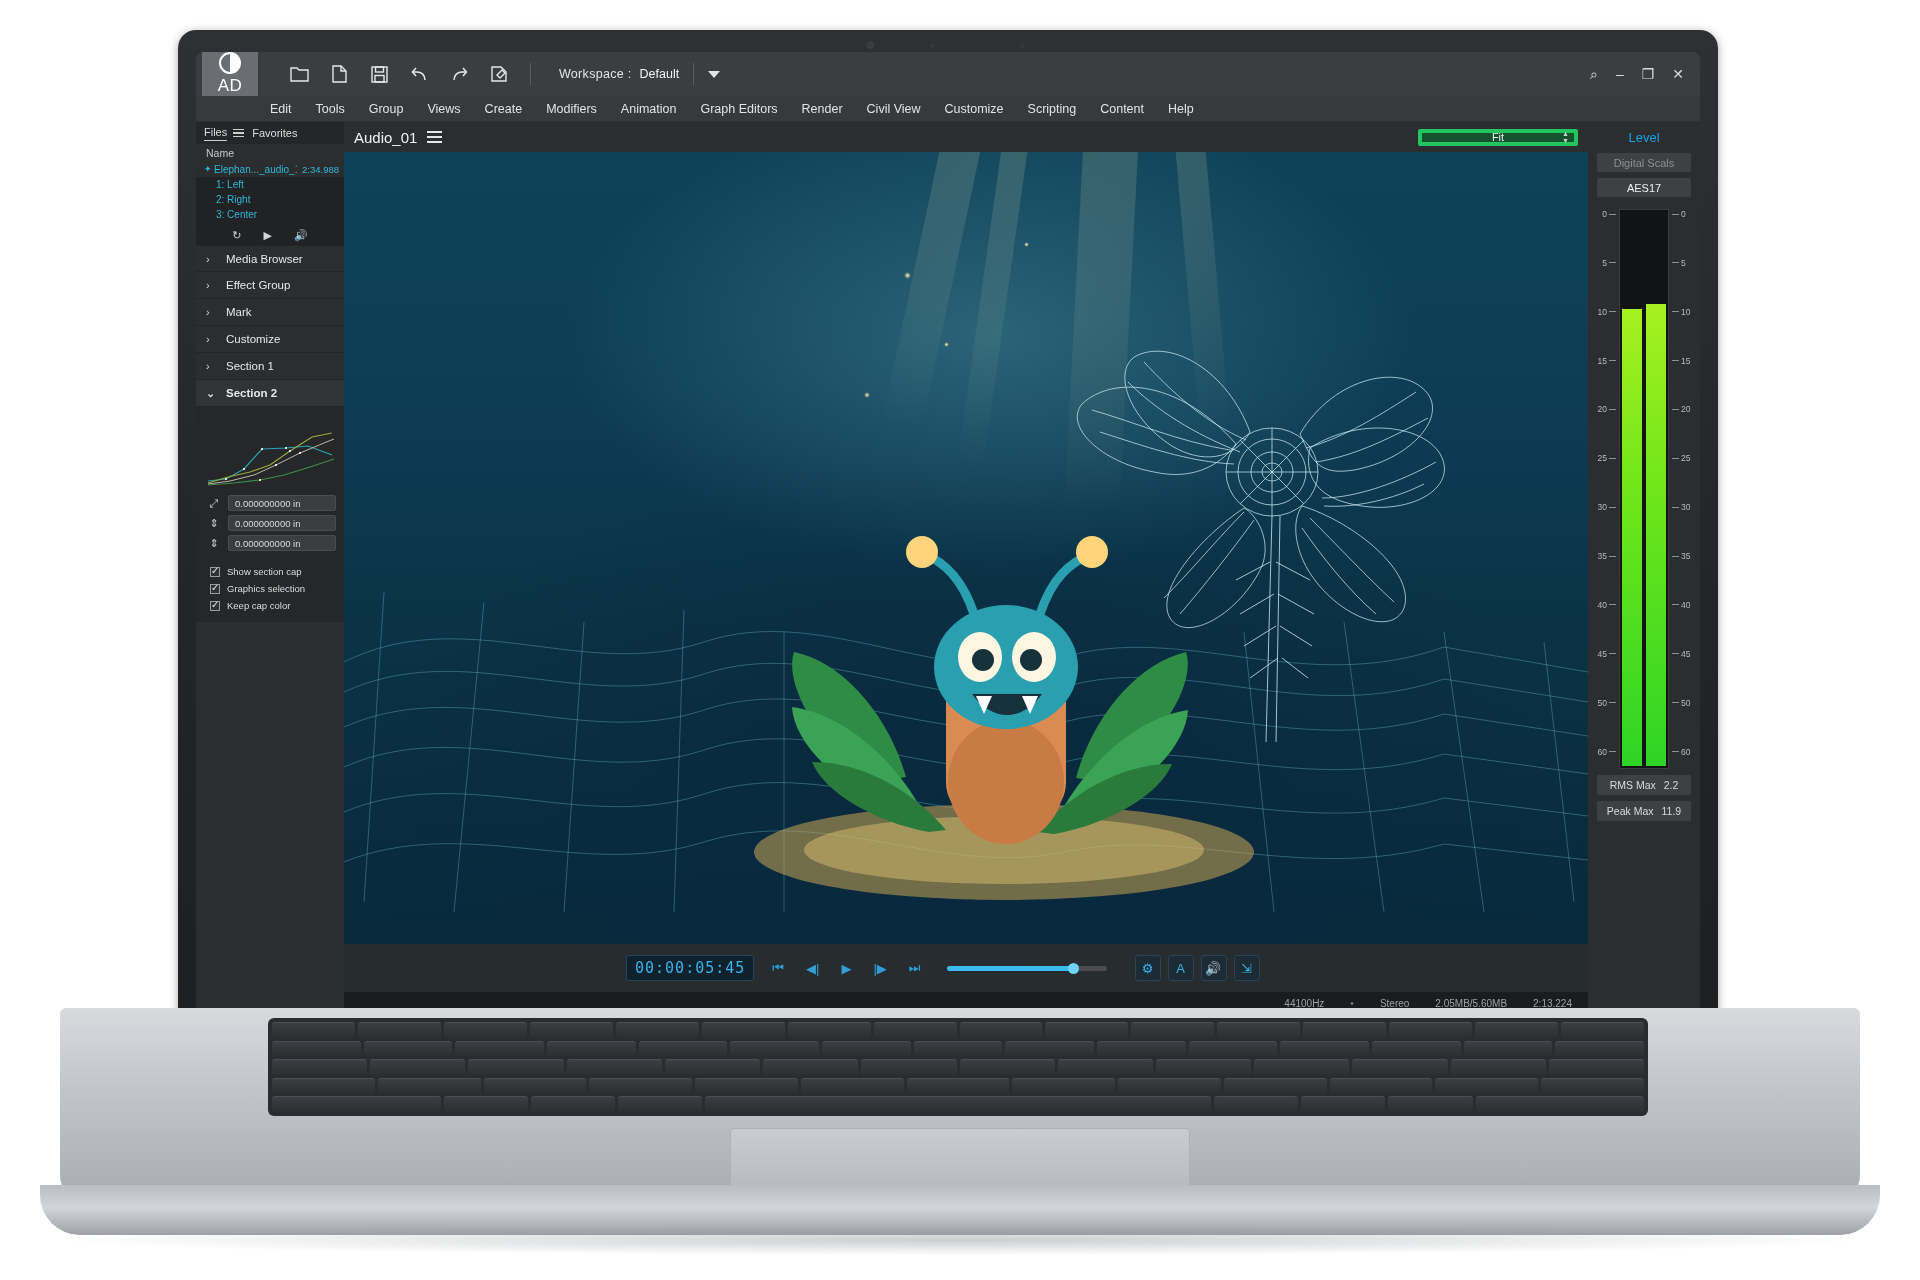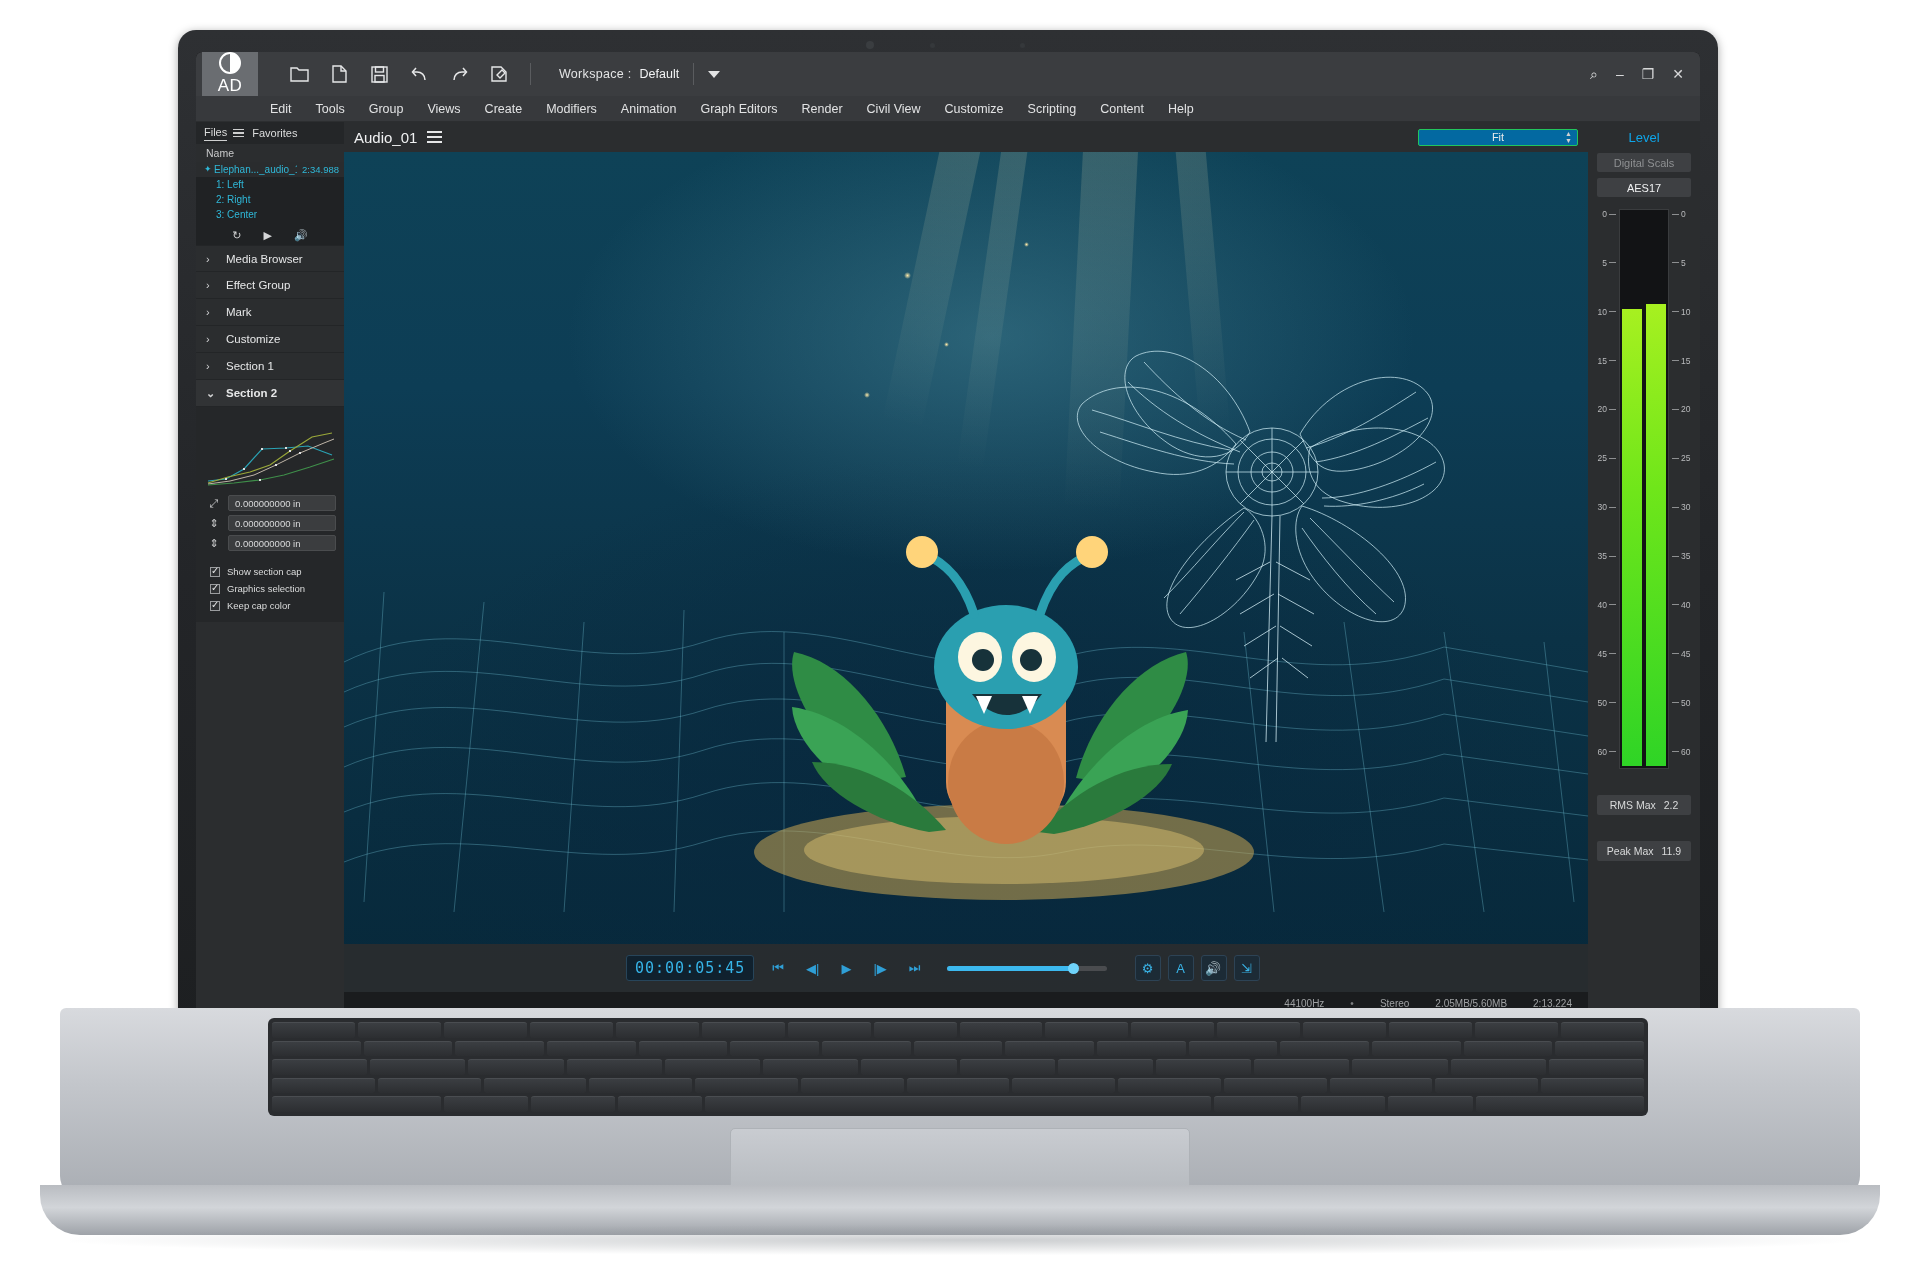--- a/index.html
+++ b/index.html
@@ -123,21 +123,21 @@
   .cbrow{ display:flex; align-items:center; gap:7px; padding:3px 0 3px 14px; color:#dcdddd; font-size:9.5px;}
   .cb{ width:10px;height:10px;border:1px solid #9a9c9e; background:#2f3133; position:relative;}
   .cb:after{content:"✓"; position:absolute; left:0px; top:-3px; font-size:10px; color:#e4e5e6;}
 
   
   .center{ flex:1; display:flex; flex-direction:column; min-width:0; background:#1a1c1e;}
   .vp-head{ height:30px; background:#2b2d2f; display:flex; align-items:center; padding:0 10px; gap:10px; flex-shrink:0;}
   .vp-title{ color:#f0f1f2; font-size:15px;}
   .vp-menu{ display:inline-flex;flex-direction:column;gap:3px;}
   .vp-menu i{ display:block;width:15px;height:2px;background:#e6e7e8;}
-  .fit{ margin-left:auto; width:160px; height:17px; background:#0369a1; border:1px solid #22c55e;
+  .fit{ margin-left:auto; width:160px; height:17px; background:#14532d; border:4px solid #22c55e;
         border-radius:2px; color:#e9eaeb; font-size:11px; display:flex; align-items:center;
         justify-content:center; position:relative;}
   .fit .arrows{position:absolute; right:5px; font-size:7px; line-height:7px; color:#cfd0d1;}
 
   .viewport{ flex:1; position:relative; overflow:hidden;
     background:
       radial-gradient(ellipse 55% 45% at 52% 22%, rgba(92,160,175,.38) 0%, rgba(0,0,0,0) 62%),
       radial-gradient(ellipse 70% 60% at 50% 78%, rgba(8,40,62,.85) 0%, rgba(0,0,0,0) 70%),
       linear-gradient(180deg,#0e4257 0%, #0d3d55 28%, #0b3246 58%, #07283a 100%);
   }
@@ -173,21 +173,21 @@
   .meter-wrap{ position:relative; width:100px; height:560px; margin-top:6px;}
   .scale{ position:absolute; top:0; width:22px; height:100%; color:#b9babc; font-size:8.5px;}
   .scale.l{left:0; text-align:right;} .scale.r{right:0; text-align:left;}
   .tick{ position:absolute; display:flex; align-items:center; gap:2px;}
   .tick i{ display:block; width:7px; height:1px; background:#8d8f91;}
   .bars{ position:absolute; left:25px; top:0; width:50px; height:100%;
          background:#121315; border:1px solid #3a3c3e; display:flex; gap:4px;
          padding:2px; align-items:flex-end;}
   .bar{ flex:1; background:linear-gradient(180deg,#a7f020 0%, #6fe61a 40%, #2fd426 100%);}
   .readout{ width:94px; height:20px; background:#3e4043; border-radius:2px; display:flex;
-            align-items:center; justify-content:center; gap:8px; color:#d9dadb; font-size:10.5px;margin-top:20px;}
+            align-items:center; justify-content:center; gap:8px; color:#d9dadb; font-size:10.5px;}
 </style>
 </head>
 <body>
 
 <div id="stage">
 
   <div class="laptop-lid"></div>
   <div class="webcam"></div>
   <div class="cam-dot a"></div>
   <div class="cam-dot b"></div>

